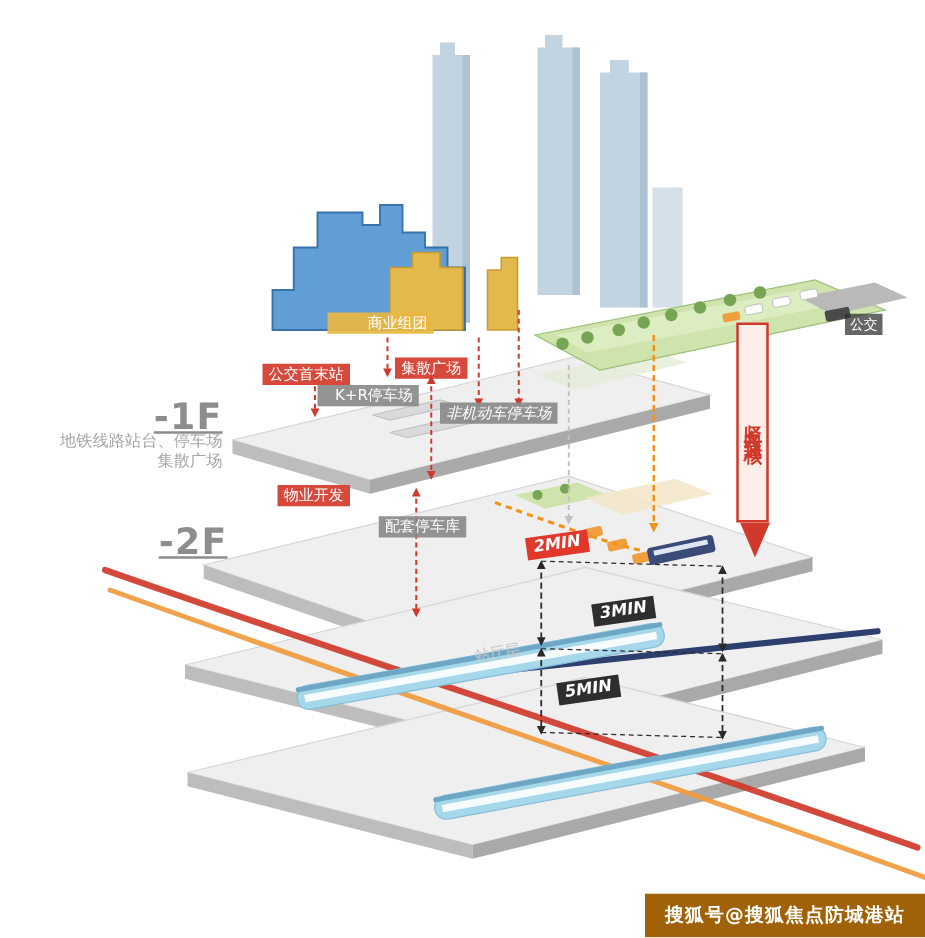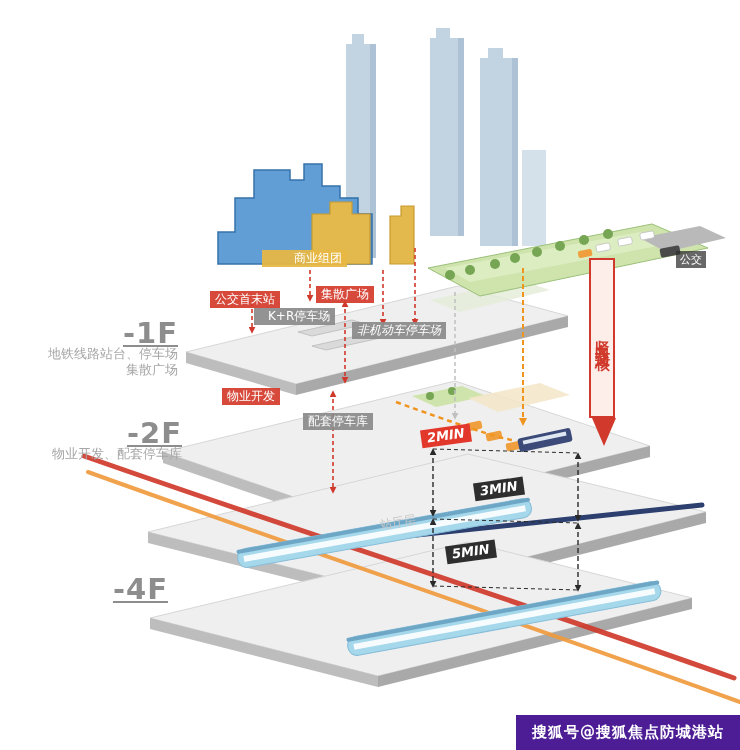--- a/index.html
+++ b/index.html
@@ -21,21 +21,21 @@
 
   .vcore{position:absolute;left:589px;top:258px;width:22px;height:156px;background:#fdeeea;
          border:2px solid #d0392b;color:#d0392b;writing-mode:vertical-rl;text-orientation:upright;
          font-weight:bold;font-size:15px;letter-spacing:4px;display:flex;align-items:center;justify-content:center;z-index:5;}
 
   .bus-sign{position:absolute;left:676px;top:251px;background:rgba(45,45,45,.72);color:#fff;
             font-size:11px;line-height:15px;padding:1px 4px;z-index:5;white-space:nowrap;}
 
   .hall-note{position:absolute;left:380px;top:514px;color:#c6c6c6;font-size:12px;transform:rotate(-10deg);z-index:4;}
 
-  .watermark{position:absolute;right:0;bottom:0;height:35px;background:#4c1d95;color:#fff;
+  .watermark{position:absolute;right:0;bottom:0;height:35px;background:#a16207;color:#fff;
              font-size:15px;font-weight:bold;display:flex;align-items:center;padding:0 16px;
              letter-spacing:1px;z-index:9;white-space:nowrap;}
 </style>
 </head>
 <body>
 
 <div id="stage">
 
   <svg id="diagram-svg" width="740" height="750" viewBox="0 0 740 750">
     <defs>
@@ -187,20 +187,18 @@
   <div class="bus-sign">公交</div>
   <div class="hall-note">站厅层</div>
 
   <div class="floor" style="left:20px;top:320px;width:158px;">
     <div class="num">-1F</div>
     <div class="line">地铁线路站台、停车场</div>
     <div class="line">集散广场</div>
   </div>
   <div class="floor" style="left:6px;top:420px;width:176px;">
     <div class="num">-2F</div>
-    <div class="line">物业开发、配套停车库</div>
   </div>
   <div class="floor" style="left:22px;top:576px;width:146px;">
-    <div class="num">-4F</div>
   </div>
 
   <div class="watermark">搜狐号@搜狐焦点防城港站</div>
 </div>
 
 </body></html>

